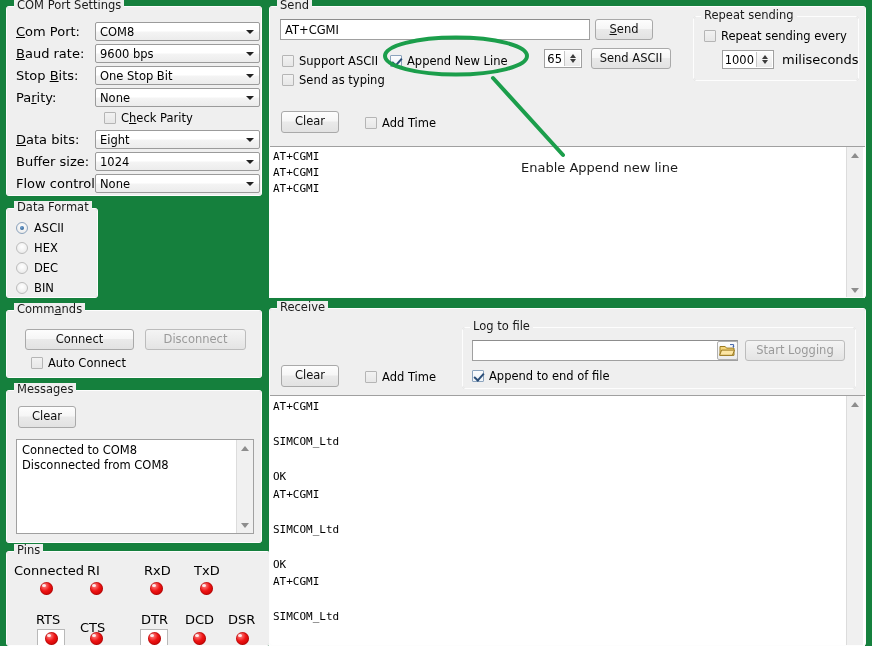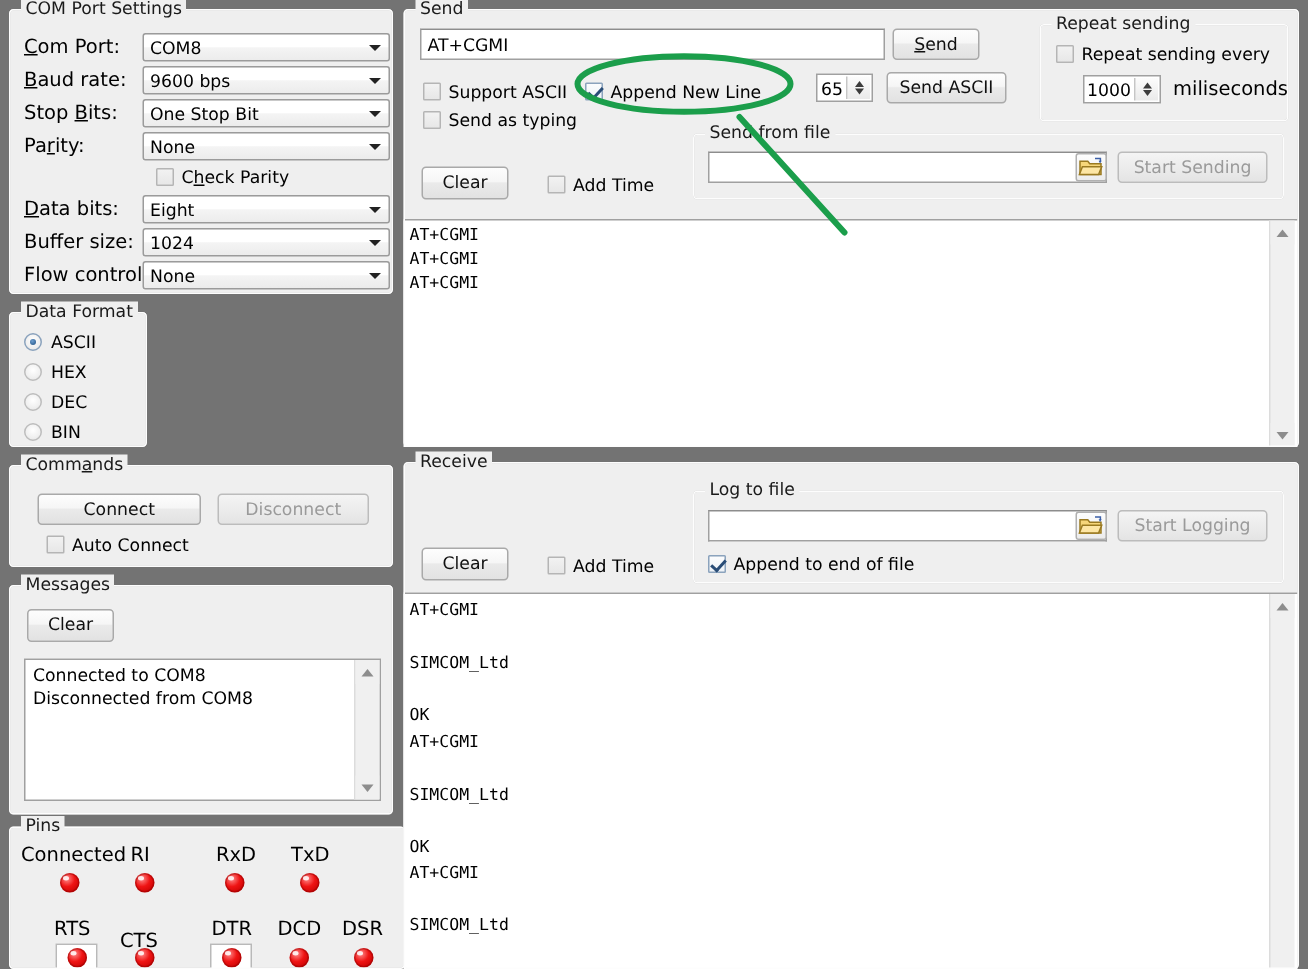--- a/index.html
+++ b/index.html
@@ -3,21 +3,21 @@
 <meta charset="utf-8">
 <style>
   html,body{margin:0;padding:0;}
   body{
     width:872px;height:646px;overflow:hidden;
     background:#efefef;
     font-family:"DejaVu Sans","Liberation Sans",sans-serif;
     font-size:11.5px;color:#000;
     -webkit-font-smoothing:antialiased;
   }
-  .app{position:absolute;left:0;top:0;width:872px;height:646px;background:#737373;}
+  .app{position:absolute;left:0;top:0;width:872px;height:646px;background:#15803d;}
 
   
   .grp{position:absolute;border:1px solid #c0c0c0;border-radius:3px;background:#efefef;box-sizing:border-box;}
   .grp::after{content:"";position:absolute;left:-1px;top:-1px;right:-1px;bottom:-1px;border:1px solid #fdfdfd;border-radius:3px;pointer-events:none;}
   .grp>.leg{position:absolute;top:-8px;left:7px;background:#efefef;padding:0 3px;font-size:11.5px;line-height:12px;color:#1a1a1a;z-index:3;white-space:nowrap;}
   .grp>.leg u{text-decoration:underline;}
 
   
   .lbl{position:absolute;font-size:13px;color:#000;white-space:nowrap;line-height:14px;}
   .lbl u{text-decoration:underline;}
@@ -280,37 +280,20 @@
       <div class="spin" style="left:28px;top:33px;width:52px;height:19px;">
         <span class="sval">1000</span>
         <span class="sbtns">
             <i class="up"></i>
             <i class="dn"></i>
           </span>
       </div>
       <div class="lbl" style="left:88px;top:36px;">miliseconds</div>
     </div>
 
-    <div class="grp" style="left:192px;top:82px;width:394px;height:44px;">
-      <div class="leg">Send from file</div>
-      <div class="txt" style="left:9px;top:11px;width:266px;height:21px;">
-        <span class="tval"></span>
-      </div>
-      <div class="browse" style="left:254px;top:12px;">
-        <svg width="19" height="17" viewBox="0 0 19 17">
-          <path d="M2 4.5h5.2l1.3 1.6H16v7.2H2z" fill="#f6d67a" stroke="#9a7a21" stroke-width="1"></path>
-          <path d="M3.6 8.1h12.9l-2.1 5.2H1.6z" fill="#fde6a4" stroke="#9a7a21" stroke-width="1"></path>
-          <path d="M12 2.6h3.6v2.3" fill="none" stroke="#3b5fa8" stroke-width="1"></path>
-          <path d="M16.4 4.2l-1 1.8-1-1.8z" fill="#3b5fa8"></path>
-        </svg>
-      </div>
-      <div class="btn dis" style="left:282px;top:11px;width:100px;height:21px;">
-        <span>Start Sending</span>
-      </div>
-    </div>
 
     <div class="btn" style="left:11px;top:104px;width:58px;height:22px;">
       <span>Clear</span>
     </div>
     <div class="chk" style="left:95px;top:109px;">
       <span class="box"></span>
       <span>Add Time</span>
     </div>
 
     <div class="area" style="left:-1px;top:139px;width:596px;height:152px;border-left:none;border-right:none;border-bottom:none;">
@@ -383,14 +366,15 @@
             <i></i>
           </div>
       </div>
     </div>
   </div>
 
   <svg class="anno-svg">
     <ellipse cx="456" cy="56" rx="71" ry="18.5" fill="none" stroke="#1b9e4b" stroke-width="4"></ellipse>
     <line x1="493" y1="78" x2="563" y2="155" stroke="#1b9e4b" stroke-width="4" stroke-linecap="round"></line>
   </svg>
+  <div class="anno-text" style="left:521px;top:160px;">Enable Append new line</div>
 
 </div>
 
 </body></html>

